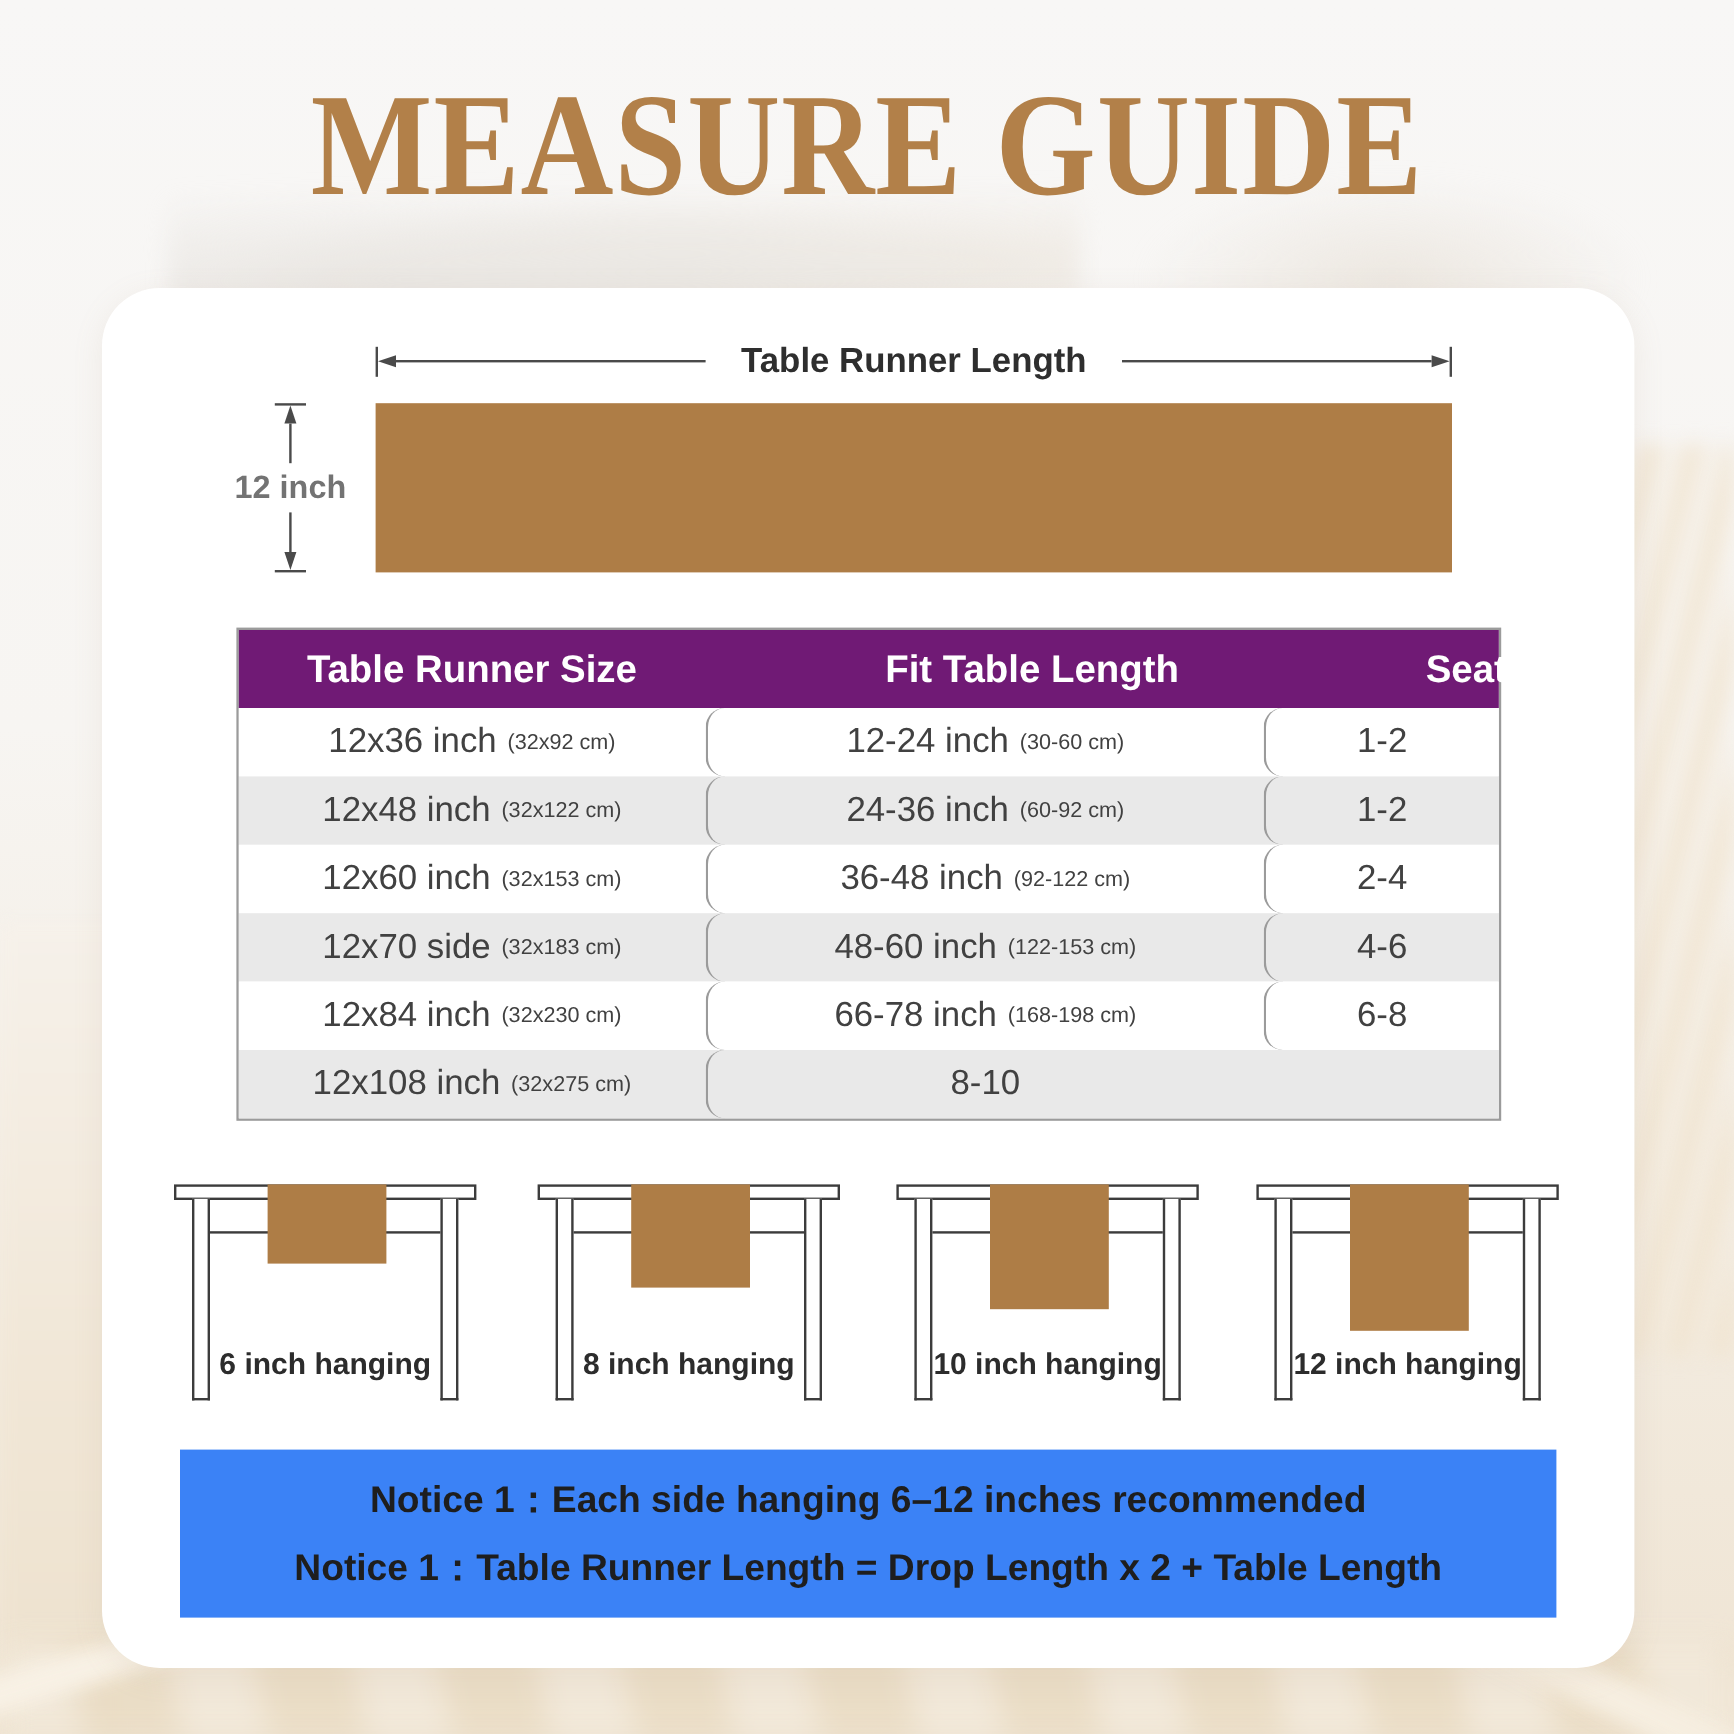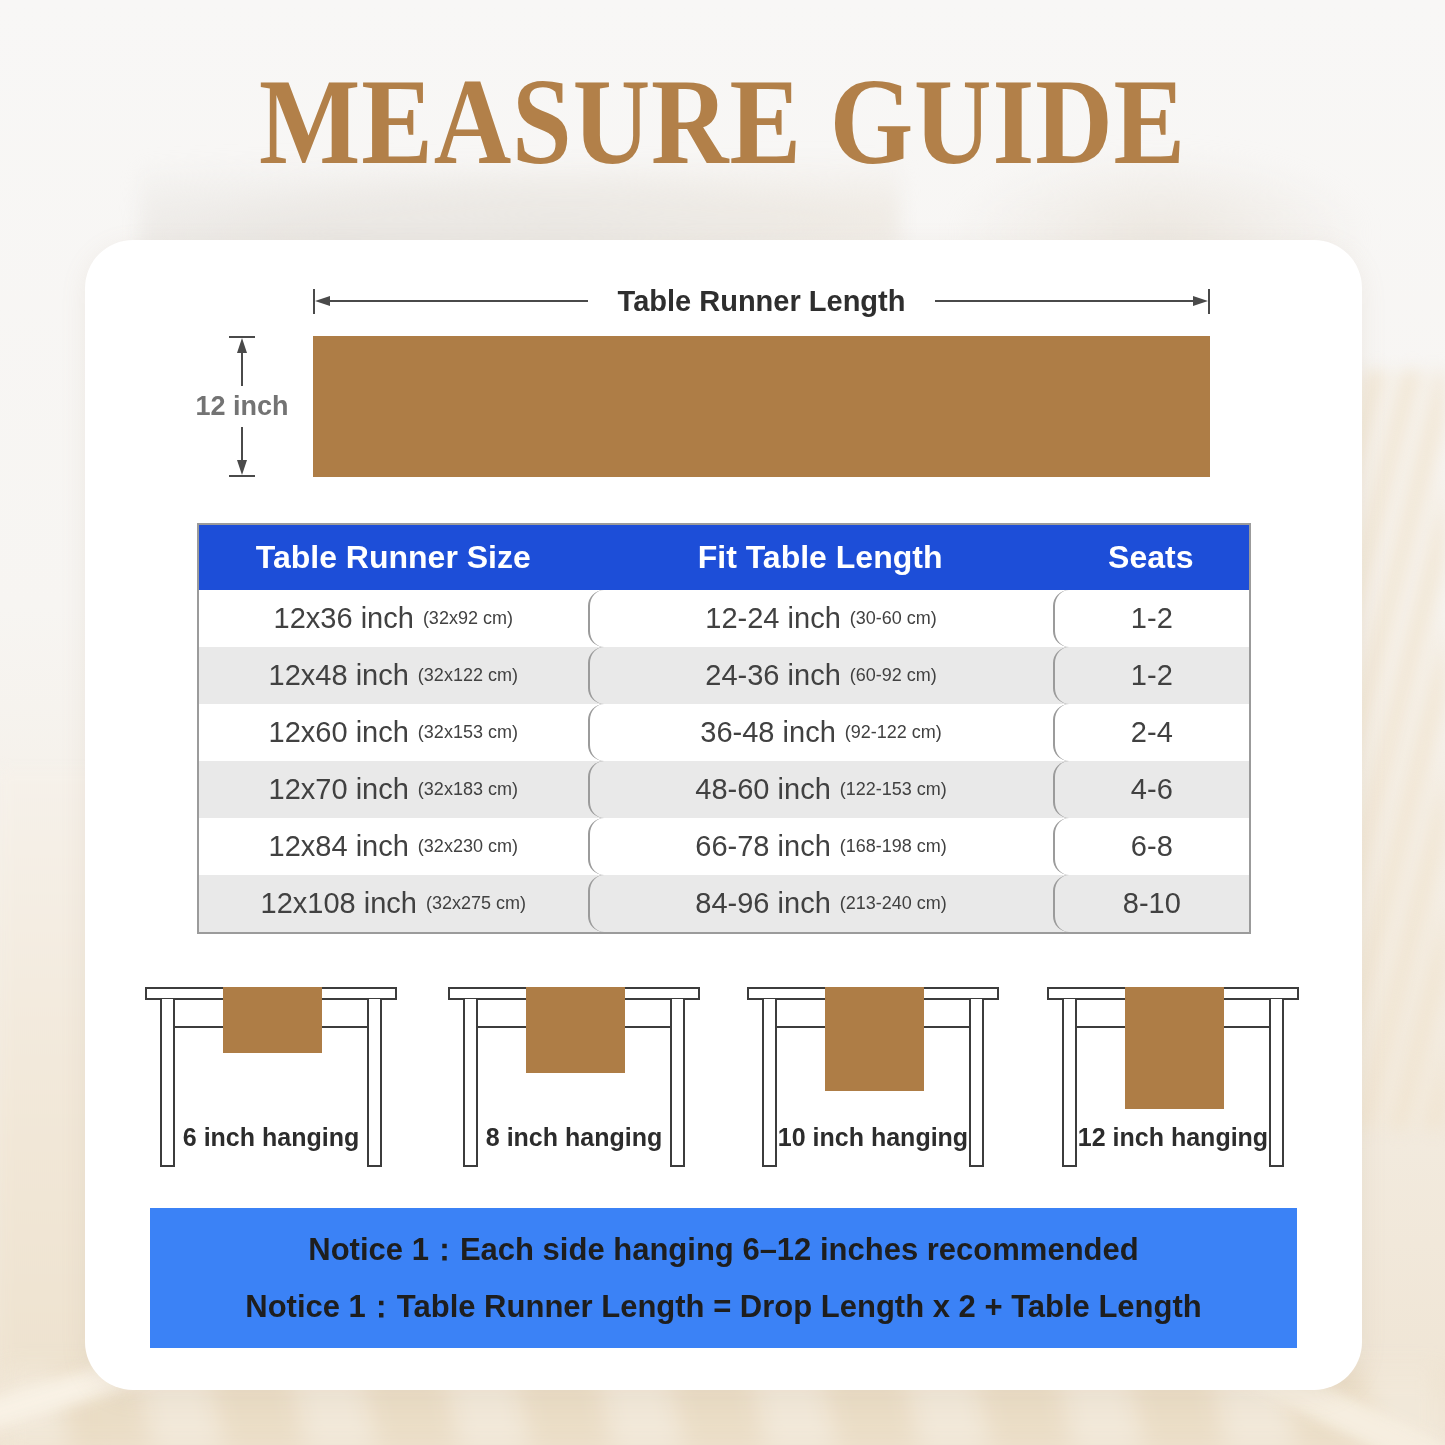--- a/index.html
+++ b/index.html
@@ -60,21 +60,21 @@
   .dim-label { margin:0 30px; font-size:29px; font-weight:700; color:#2e2e2e; white-space:nowrap; }
   .runner-rect { position:absolute; left:228px; top:96px; width:897px; height:141px; background:#AE7D46; }
   .v-dim { position:absolute; left:111px; top:96px; width:92px; height:141px;
     display:flex; flex-direction:column; align-items:center; }
   .dim-label-v { margin:5px 0; font-size:27px; font-weight:700; color:#737373; white-space:nowrap; }
 
   
   .size-table { position:absolute; left:112px; top:283px; width:1054px;
     border:2px solid #9b9b9b; }
   .thead { display:grid; grid-template-columns:37% 44.3% 18.7%; height:65px;
-    background:#1d4ed8; align-items:center; }
+    background:#701a75; align-items:center;gap:40px; }
   .th { text-align:center; color:#ffffff; font-size:32px; font-weight:700; }
   .trow { display:grid; grid-template-columns:37% 44.3% 18.7%; height:57px; background:#ffffff; }
   .trow.alt { background:#E9E9E9; }
   .td { display:flex; align-items:center; justify-content:center; gap:9px;
     border-left:2px solid #9b9b9b;border-radius:16px; }
   .td:first-child { border-left:none; }
   .td .main { font-size:29px; color:#414141; }
   .td .sub { font-size:18px; color:#414141; }
 
   
@@ -180,21 +180,21 @@
           <span class="main">36-48 inch</span>
           <span class="sub">(92-122 cm)</span>
         </div>
       <div class="td">
           <span class="main">2-4</span>
         </div>
     </div>
 
     <div class="trow alt">
       <div class="td">
-          <span class="main">12x70 inch</span>
+          <span class="main">12x70 side</span>
           <span class="sub">(32x183 cm)</span>
         </div>
       <div class="td">
           <span class="main">48-60 inch</span>
           <span class="sub">(122-153 cm)</span>
         </div>
       <div class="td">
           <span class="main">4-6</span>
         </div>
     </div>
@@ -210,24 +210,20 @@
         </div>
       <div class="td">
           <span class="main">6-8</span>
         </div>
     </div>
 
     <div class="trow alt">
       <div class="td">
           <span class="main">12x108 inch</span>
           <span class="sub">(32x275 cm)</span>
-        </div>
-      <div class="td">
-          <span class="main">84-96 inch</span>
-          <span class="sub">(213-240 cm)</span>
         </div>
       <div class="td">
           <span class="main">8-10</span>
         </div>
     </div>
   </div>
 
   <div class="fig fig-1">
     <div class="tabletop"></div>
     <div class="leg leg-l"></div>

